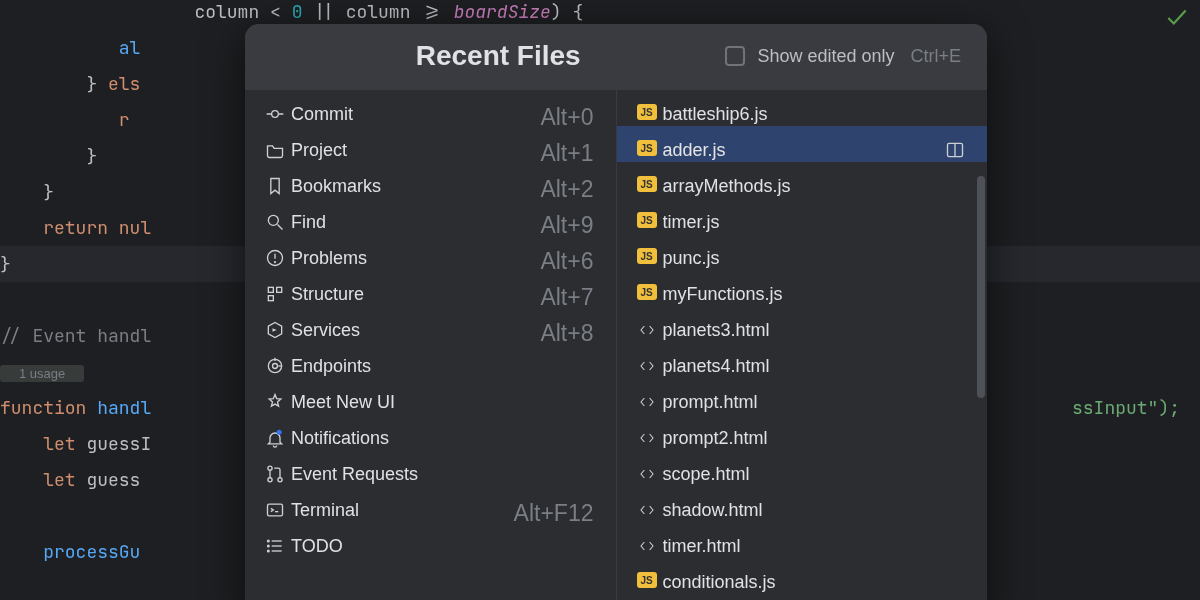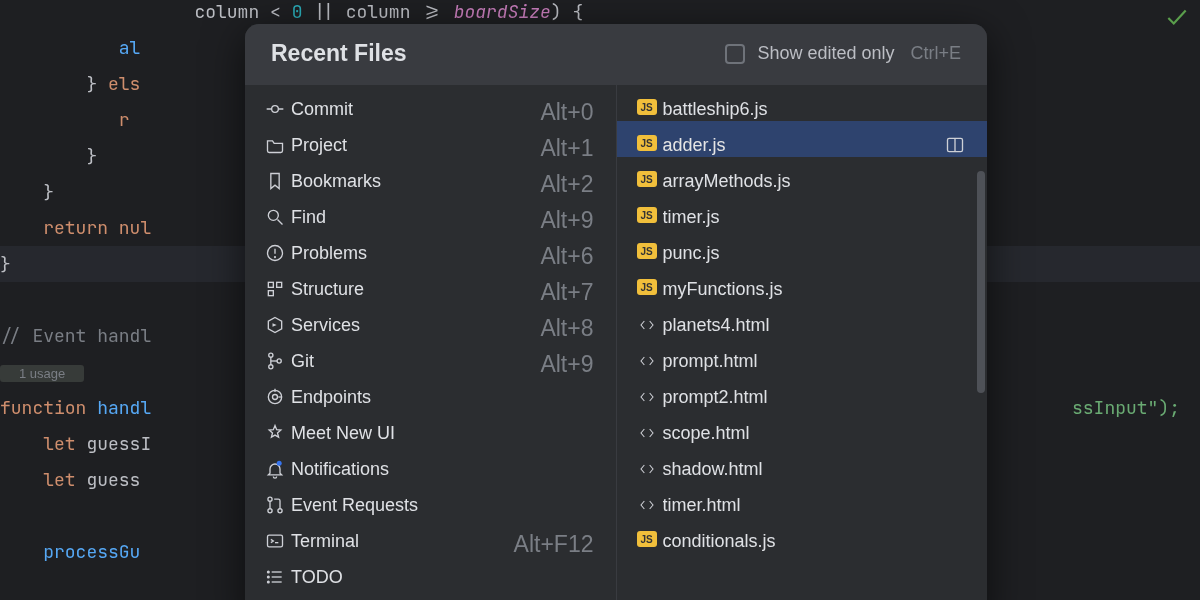--- a/index.html
+++ b/index.html
@@ -46,21 +46,21 @@
   box-shadow: 0 10px 40px rgba(0,0,0,.6);
   overflow: hidden;
   display: flex; flex-direction: column;
   color: #dfe1e5;
 }
 .popup-header {
   display:flex; align-items:center;
   padding: 16px 26px 18px 26px;
   background: #393b40;
 }
-.popup-title { font-size: 23px; font-weight:600; color:#dfe1e5; flex:1; }
+.popup-title { font-size: 28px; font-weight:600; color:#dfe1e5; flex:1;text-align:center; }
 .show-edited { display:flex; align-items:center; gap:12px; color:#bcbec4; font-size:18px; }
 .cb {
   width:20px; height:20px; border:2px solid #6f737a; border-radius:4px; display:inline-block;
 }
 .hint { color:#7a7e85; margin-left:4px; }
 
 .popup-body { flex:1; display:flex; overflow:hidden; }
 .col { flex:1; overflow:hidden; }
 .col:first-child { border-right: 1px solid #393b40; }
 .row {
@@ -180,33 +180,20 @@
               <path d="M12 3 l8 4.5 v9 L12 21 4 16.5 v-9 Z"></path>
               <path d="M9 10 l5 2 -5 2 Z" fill="#ced0d6" stroke="none"></path>
             </svg>
           </span>
           <span class="label">Services</span>
           <span class="short">Alt+8</span>
         </div>
         <div class="row">
           <span class="icon">
             <svg viewBox="0 0 24 24">
-              <circle cx="7" cy="5" r="2.5"></circle>
-              <circle cx="7" cy="19" r="2.5"></circle>
-              <circle cx="17" cy="12" r="2.5"></circle>
-              <path d="M7 7.5 v9"></path>
-              <path d="M7 12 h7.5"></path>
-            </svg>
-          </span>
-          <span class="label">Git</span>
-          <span class="short">Alt+9</span>
-        </div>
-        <div class="row">
-          <span class="icon">
-            <svg viewBox="0 0 24 24">
               <circle cx="12" cy="12" r="8"></circle>
               <circle cx="12" cy="12" r="3"></circle>
               <line x1="12" y1="2" x2="12" y2="6"></line>
               <line x1="20" y1="12" x2="16" y2="12"></line>
             </svg>
           </span>
           <span class="label">Endpoints</span>
         </div>
         <div class="row">
           <span class="icon">
@@ -295,20 +282,29 @@
           <span class="file-icon js-badge">JS</span>
           <span class="label">myFunctions.js</span>
         </div>
         <div class="row">
           <span class="icon html-ico">
             <svg viewBox="0 0 24 24" width="20" height="16">
               <path d="M8 6 L3 12 L8 18"></path>
               <path d="M16 6 L21 12 L16 18"></path>
             </svg>
           </span>
+          <span class="label">planets3.html</span>
+        </div>
+        <div class="row">
+          <span class="icon html-ico">
+            <svg viewBox="0 0 24 24" width="20" height="16">
+              <path d="M8 6 L3 12 L8 18"></path>
+              <path d="M16 6 L21 12 L16 18"></path>
+            </svg>
+          </span>
           <span class="label">planets4.html</span>
         </div>
         <div class="row">
           <span class="icon html-ico">
             <svg viewBox="0 0 24 24" width="20" height="16">
               <path d="M8 6 L3 12 L8 18"></path>
               <path d="M16 6 L21 12 L16 18"></path>
             </svg>
           </span>
           <span class="label">prompt.html</span>

